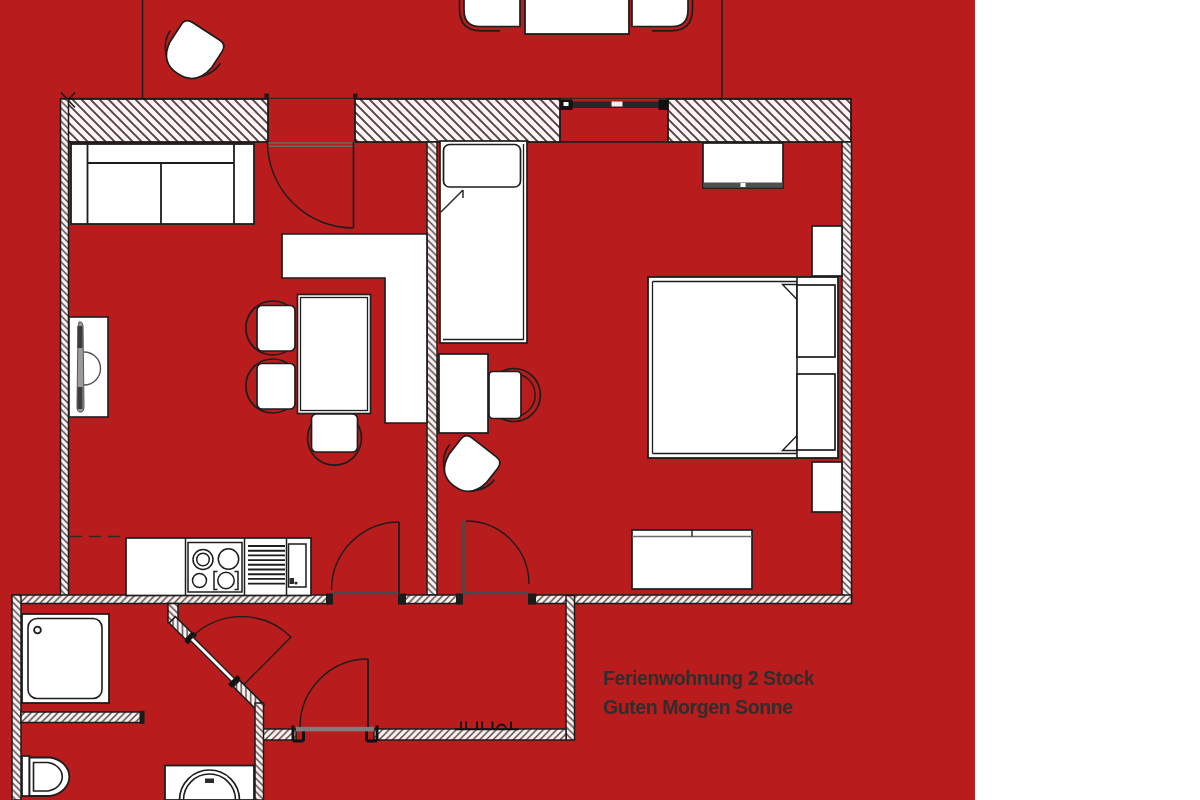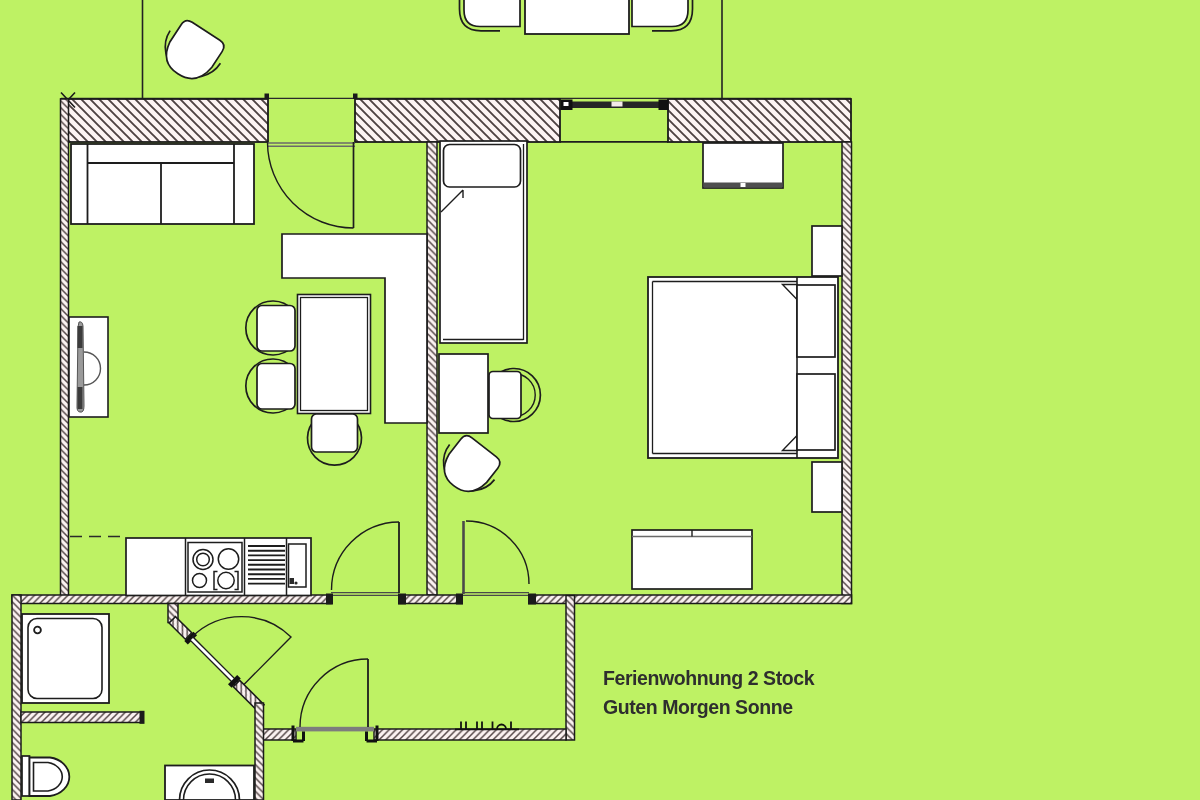--- a/index.html
+++ b/index.html
@@ -1,16 +1,16 @@
 <!DOCTYPE html>
 <html><head>
 <meta charset="utf-8">
 <style>
   html,body{margin:0;padding:0;background:#ffffff;}
-  .page{position:relative;width:1200px;height:800px;background:#bef264;overflow:hidden;}
+  .page{position:relative;width:975px;height:800px;background:#b91c1c;overflow:hidden;}
   svg{position:absolute;left:0;top:0;}
   .lbl{font-family:"Liberation Sans",sans-serif;font-size:19.5px;font-weight:bold;fill:#2e2e2e;letter-spacing:-0.42px;}
 </style>
 </head>
 <body>
 <div class="page">
 <svg width="1200" height="800" viewBox="0 0 1200 800">
 <defs>
   <pattern id="hTop" width="9" height="9" patternUnits="userSpaceOnUse">
     <rect width="9" height="9" fill="#fdf4f3"></rect>

